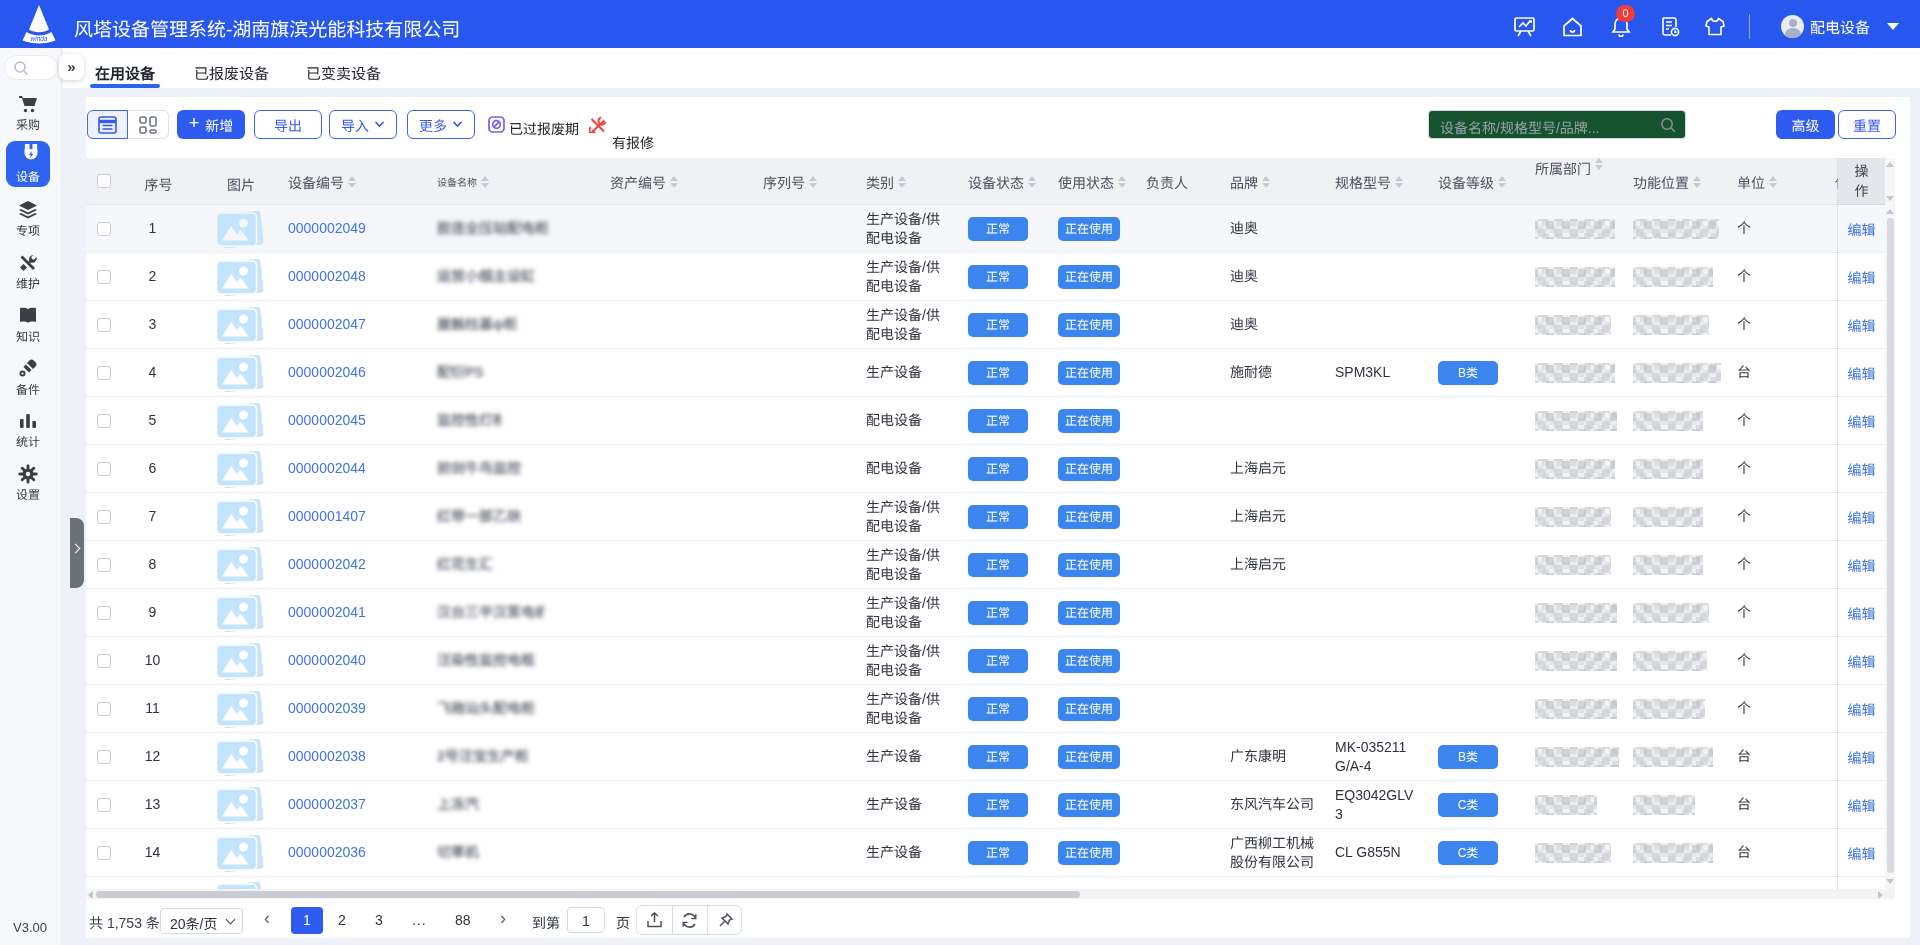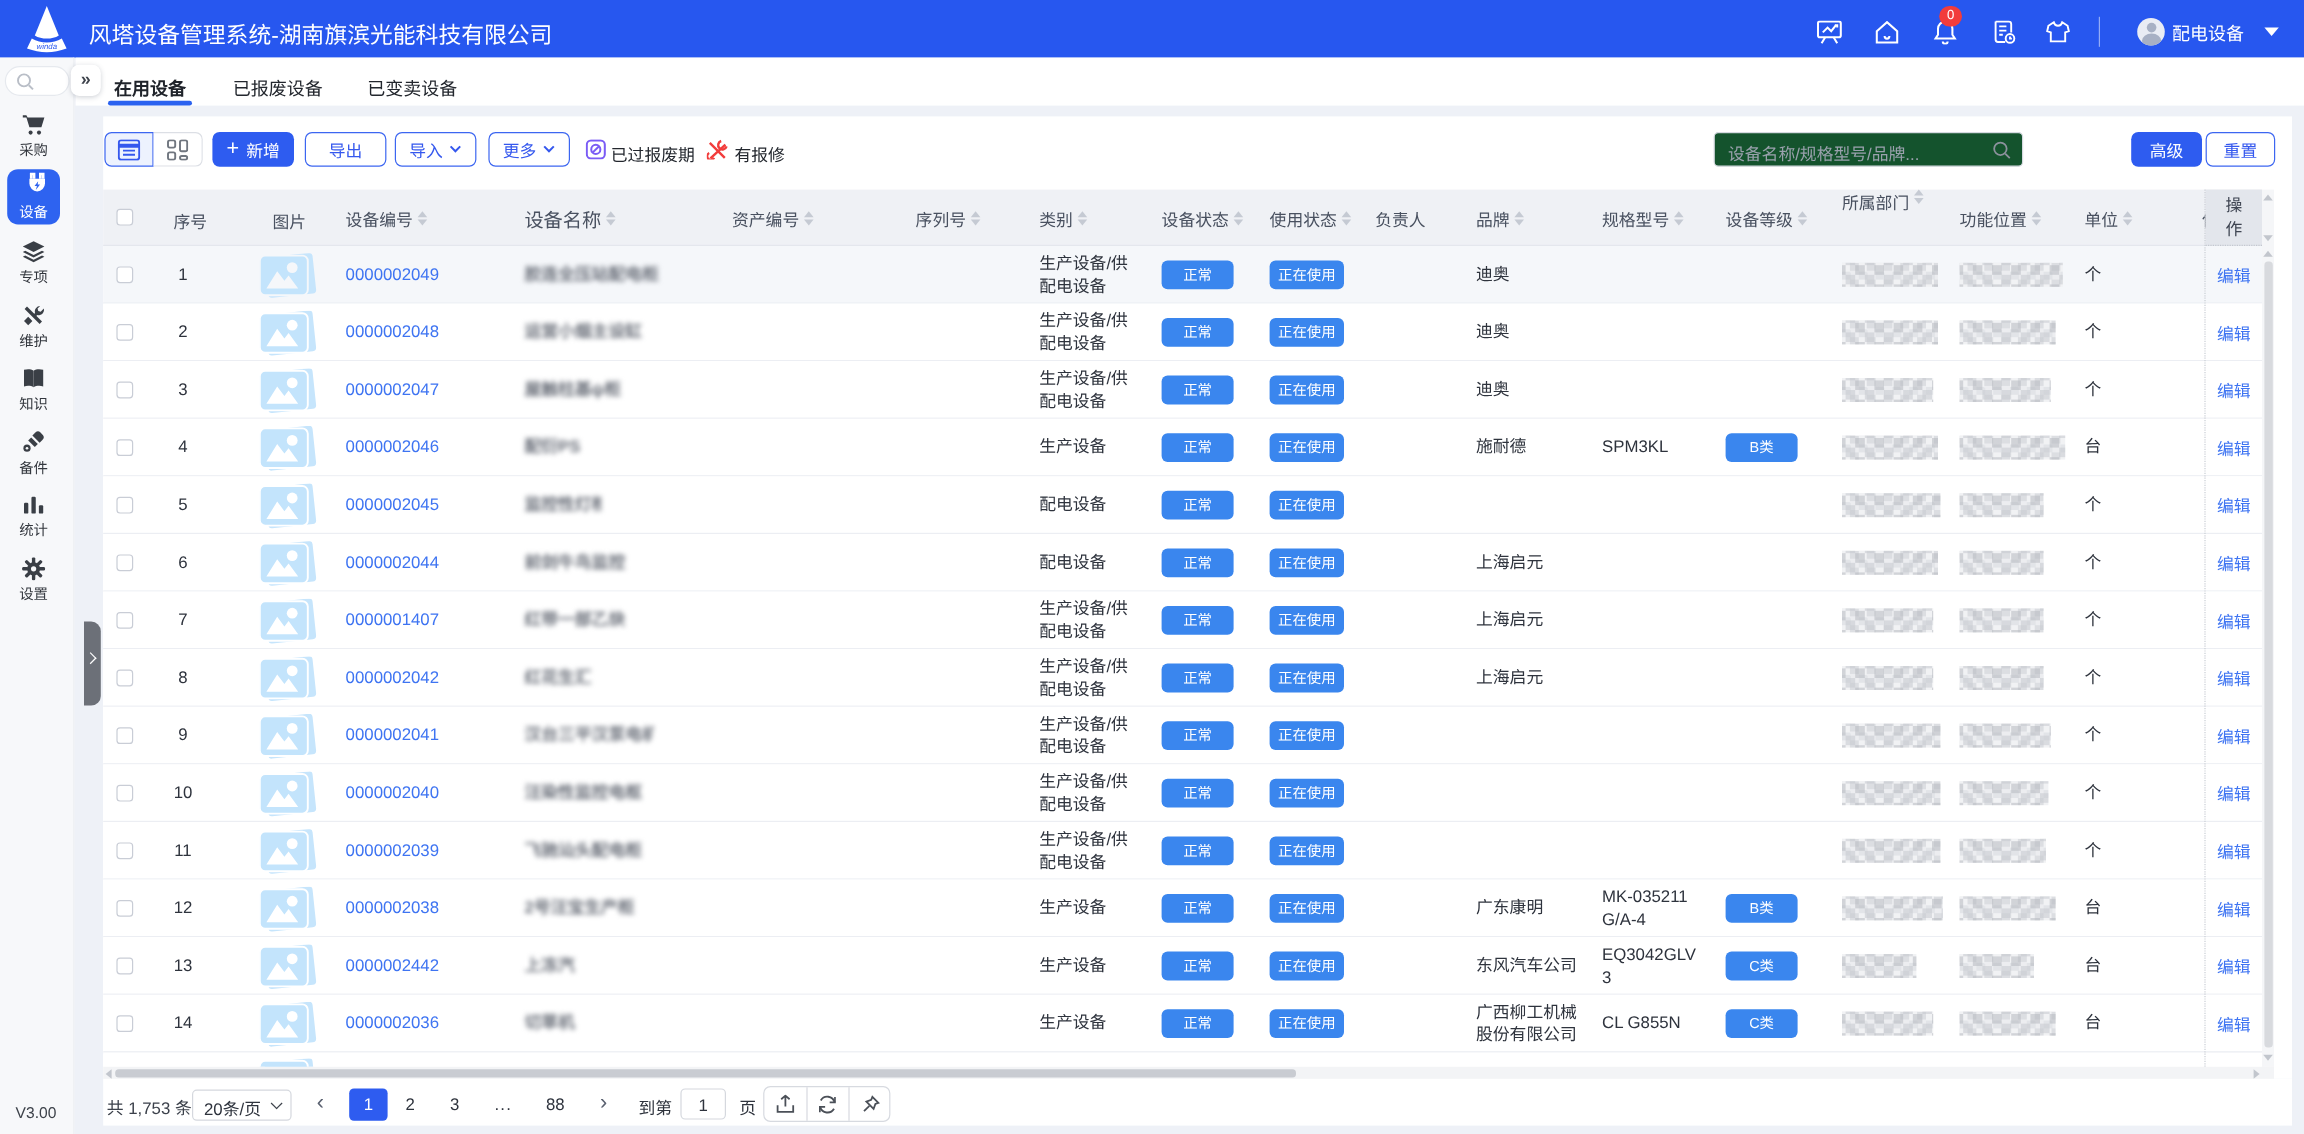--- a/index.html
+++ b/index.html
@@ -181,40 +181,40 @@
     <circle cx="8.5" cy="8.5" r="3.8"></circle>
     <path d="M5.8 11.2 L11.2 5.8"></path>
   </svg>
 <div class="a" style="left:509px;top:118px;font-size:14px;color:#23272e">已过报废期</div>
 <svg class="a" style="left:589px;top:116px" width="18" height="17" viewBox="0 0 18 17" fill="none" stroke="#f23c3b" stroke-width="2">
     <path d="M2.5 3 L15 15.5"></path>
     <path d="M15.5 4.5 L3 16"></path>
     <path d="M12 1.5 a3.6 3.6 0 1 0 4.5 4.5"></path>
     <path d="M2 11.5 a3 3 0 1 0 4 4"></path>
   </svg>
-<div class="a" style="left:612px;top:118px;font-size:14px;color:#23272e">有报修</div>
+<div class="a" style="left:612px;top:132px;font-size:14px;color:#23272e">有报修</div>
 <div class="a" style="left:1428px;top:110px;width:258px;height:29px;border:1px solid #d6dae1;border-radius:4px;background:#14532d">
  <span style="position:absolute;left:11px;top:6px;font-size:14px;color:#9aa1ad">设备名称/规格型号/品牌...</span>
  <svg style="position:absolute;right:9px;top:6px" width="16" height="16" viewBox="0 0 16 16" fill="none" stroke="#8b919c" stroke-width="1.5">
       <circle cx="7" cy="7" r="5.2"></circle>
       <path d="M11 11 L14.8 14.8"></path>
     </svg>
 </div>
 <div class="btn" style="left:1776px;width:59px;background:#2e5cf0;color:#fff">高级</div>
 <div class="btn obtn" style="left:1838px;width:58px">重置</div>
 
 <div class="a hdr" style="left:86px;top:158px;width:1799px;height:47px;border-bottom:1px solid #e4e7ed"></div>
 <div class="chk" style="left:97px;top:174px"></div>
 <div class="a" style="left:122px;top:174px;width:73px;text-align:center;font-size:14px;color:#495160">序号</div>
 <div class="a" style="left:195px;top:174px;width:92px;text-align:center;font-size:14px;color:#495160">图片</div>
 <div class="a" style="left:288px;top:158px;height:47px;display:flex;align-items:center;font-size:14px;color:#495160">设备编号<span class="sort">
       <span class="srt su"></span>
       <span class="srt sd"></span>
     </span></div>
-<div class="a" style="left:437px;top:158px;height:47px;display:flex;align-items:center;font-size:16px;color:#495160">设备名称<span class="sort">
+<div class="a" style="left:437px;top:158px;height:47px;display:flex;align-items:center;font-size:10px;color:#495160">设备名称<span class="sort">
       <span class="srt su"></span>
       <span class="srt sd"></span>
     </span></div>
 <div class="a" style="left:610px;top:158px;height:47px;display:flex;align-items:center;font-size:14px;color:#495160">资产编号<span class="sort">
       <span class="srt su"></span>
       <span class="srt sd"></span>
     </span></div>
 <div class="a" style="left:763px;top:158px;height:47px;display:flex;align-items:center;font-size:14px;color:#495160">序列号<span class="sort">
       <span class="srt su"></span>
       <span class="srt sd"></span>
@@ -670,21 +670,21 @@
   </div>
 <div class="a" style="left:86px;top:781px;width:1799px;height:48px;background:#fff;border-bottom:1px solid #eceef3">
 <span class="chk" style="left:11px;top:17px"></span>
 <span class="cell" style="left:30px;width:73px;justify-content:center">13</span>
 <span class="a" style="left:130px;top:6px"><svg width="52" height="38" viewBox="0 0 52 38">
         <rect x="6" y="1.5" width="40" height="34" rx="3" fill="#c6e5fc" transform="rotate(-6 26 18)"></rect>
         <rect x="0.5" y="2" width="40" height="33" rx="4.5" fill="#c3e4fc" stroke="#fff" stroke-width="1.6"></rect>
         <circle cx="27.5" cy="12" r="4.5" fill="#fff"></circle>
         <path d="M6 29.5 L15 15 L21 23 L24.5 18.5 L32.5 29.5 Z" fill="#fff"></path>
       </svg></span>
-<span class="cell lnk" style="left:202px">0000002442</span>
+<span class="cell lnk" style="left:202px">0000002037</span>
 <span class="cell blur" style="left:351px;width:54px;overflow:hidden;white-space:nowrap">上冻汽</span>
 <span class="cell" style="left:780px;width:84px">
       <span>生产设备</span>
     </span>
 <span class="cell" style="left:882px">
       <span class="bdg" style="width:60px">正常</span>
     </span>
 <span class="cell" style="left:972px">
       <span class="bdg" style="width:62px">正在使用</span>
     </span>

